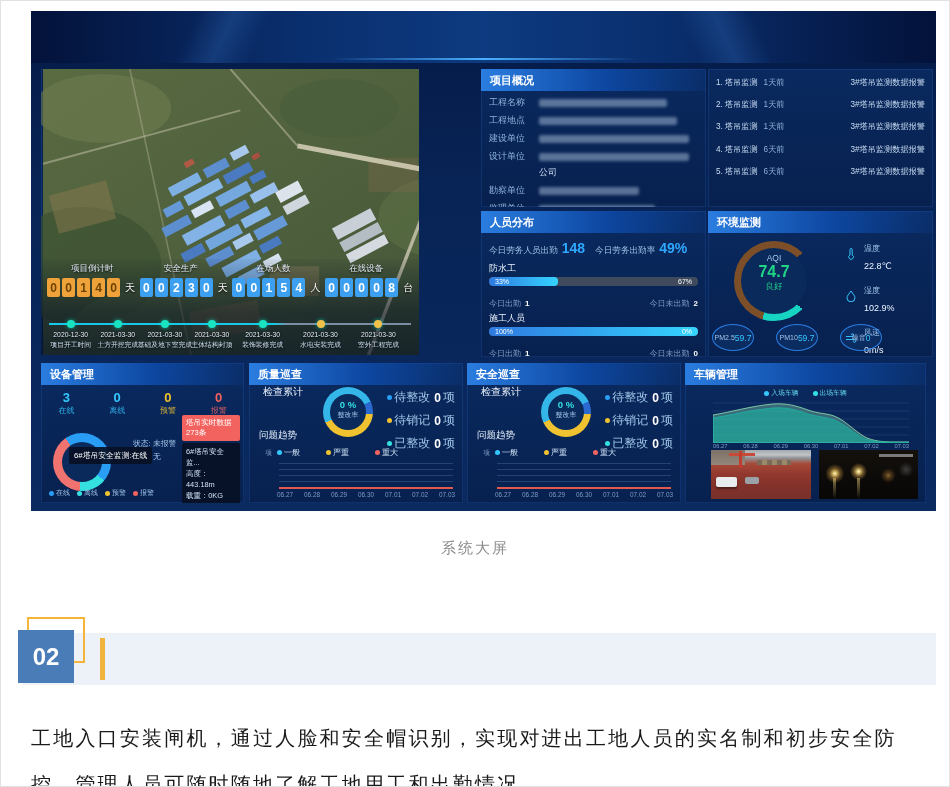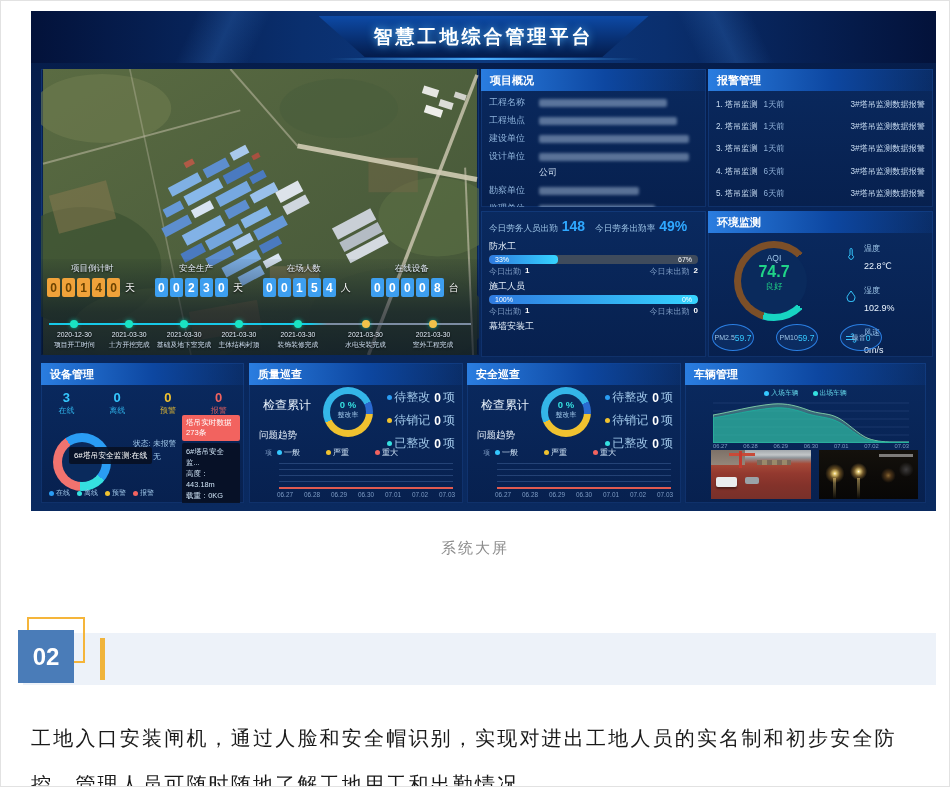--- a/index.html
+++ b/index.html
@@ -22,21 +22,21 @@
   .banner-title{color:#fff;font-size:19px;font-weight:bold;letter-spacing:3px;text-shadow:0 0 8px rgba(90,190,255,.9);}
   .banner-line{position:absolute;left:50%;top:47px;transform:translateX(-50%);width:310px;height:2px;
         background:linear-gradient(90deg,transparent,#4ab0ff,transparent);}
 
   .panel{position:absolute;background:linear-gradient(180deg,rgba(10,42,96,.95),rgba(7,32,78,.95));box-shadow:0 0 0 1px rgba(40,100,190,.25) inset;}
   .panel-h{height:22px;line-height:22px;padding-left:9px;font-size:11px;font-weight:bold;color:#fff;
         background:linear-gradient(90deg,#2a7de0 0%,#0d47a1 55%,rgba(13,71,161,.15) 100%);}
   .panel-b{position:relative;height:calc(100% - 22px);overflow:hidden;}
 
   
-  .map{position:absolute;left:10px;top:58px;width:438px;height:286px;overflow:hidden;box-shadow:0 0 0 1px rgba(40,100,190,.3) inset;}
+  .map{position:absolute;left:10px;top:58px;width:378px;height:286px;overflow:hidden;box-shadow:0 0 0 1px rgba(40,100,190,.3) inset;}
   .map svg{display:block;}
   .map-overlay{position:absolute;left:0;right:0;bottom:0;height:96px;
         background:linear-gradient(180deg,rgba(3,14,34,.05),rgba(3,14,34,.55) 55%,rgba(3,14,34,.7));}
   .counters{position:absolute;left:0;right:0;top:4px;display:flex;justify-content:space-between;padding:0 6px;}
   .counter{width:24%;}
   .c-label{font-size:8.5px;color:#e6eefa;margin:0 0 3px 24px;text-shadow:0 1px 2px #000;}
   .c-row{display:flex;align-items:center;}
   .c-digits{display:flex;}
   .digit{width:13px;height:19px;margin-right:2px;border-radius:2px;display:inline-flex;align-items:center;justify-content:center;
         font-size:12px;font-weight:bold;}
@@ -71,21 +71,21 @@
   .p-personnel{left:450px;top:200px;width:225px;height:146px;}
   .pstats{display:flex;align-items:baseline;padding:7px 8px 2px 8px;}
   .pstat-l{font-size:8.6px;color:#9fc6e8;}
   .pstat-v{font-size:14px;font-weight:bold;color:#2fa8ff;margin:0 10px 0 4px;}
   .pgroup{padding:1px 8px 0 8px;}
   .pg-name{font-size:9px;color:#e8f2fc;margin:2px 0;}
   .pg-bar{position:relative;height:9px;border-radius:4px;background:#3f4b5c;overflow:hidden;}
   .pg-fill{height:100%;border-radius:4px;background:linear-gradient(90deg,#2f7ae0,#35d4ff);}
   .pg-l{position:absolute;left:6px;top:0;font-size:7px;color:#fff;line-height:9px;}
   .pg-r{position:absolute;right:6px;top:0;font-size:7px;color:#fff;line-height:9px;}
-  .pg-row{display:flex;margin-top:2px;font-size:8px;}
+  .pg-row{display:flex;align-items:center;margin-top:12px;font-size:8px;}
   .pg-lab{color:#7e9cc4;}
   .pg-val{color:#fff;font-weight:bold;margin-left:4px;}
   .pg-ab{margin-left:auto;}
   .ppartial{padding:1px 8px;}
 
   
   .p-env{left:677px;top:200px;width:225px;height:146px;}
   .gauge{position:absolute;left:26px;top:8px;width:80px;height:80px;border-radius:50%;
         background:conic-gradient(from 135deg,#17d4c2 0deg 62deg,#7c4f28 62deg 270deg,transparent 270deg 360deg);}
   .gauge:after{content:"";position:absolute;left:7px;top:7px;width:66px;height:66px;border-radius:50%;background:#0a2a5c;}
@@ -120,21 +120,21 @@
         font-size:7.6px;color:#fff;line-height:10px;}
   .einfo{position:absolute;left:141px;top:58px;width:58px;padding:3px 4px;background:rgba(8,16,36,.92);border-radius:2px;
         font-size:7.4px;color:#cfe3f5;line-height:11px;}
   .elegend{position:absolute;left:8px;bottom:5px;display:flex;gap:7px;}
   .lg{display:flex;align-items:center;font-size:7px;color:#9fc6e8;}
   .dot{width:5px;height:5px;border-radius:50%;margin-right:2px;display:inline-block;flex:none;}
 
   
   .p-quality{left:218px;top:352px;width:214px;height:140px;}
   .p-safety{left:436px;top:352px;width:214px;height:140px;}
-  .q-total{position:absolute;left:14px;top:12px;font-size:12px;color:#e8f2fc;}
+  .q-total{position:absolute;left:14px;top:0;font-size:10px;color:#e8f2fc;}
   .q-trend{position:absolute;left:10px;top:44px;font-size:9.5px;color:#e8f2fc;}
   .qdonut{position:absolute;left:74px;top:2px;width:50px;height:50px;border-radius:50%;
         background:conic-gradient(from 95deg,#f0c22f 0deg 150deg,#34b6e8 150deg 330deg,#2a6ad0 330deg 360deg);}
   .qdonut:after{content:"";position:absolute;left:7px;top:7px;width:36px;height:36px;border-radius:50%;background:#0a2a5c;}
   .qd-txt{position:absolute;left:74px;top:14px;width:50px;text-align:center;z-index:2;}
   .qd-val{font-size:9.5px;font-weight:bold;color:#35e0e0;}
   .qd-lab{font-size:7px;color:#9fc6e8;}
   .q-legend{position:absolute;right:8px;top:4px;}
   .ql-row{display:flex;align-items:center;margin-bottom:6px;font-size:12px;color:#9fc6e8;}
   .ql-val{color:#fff;margin:0 2px 0 4px;}
@@ -183,23 +183,20 @@
   .sec-title{position:absolute;left:120px;top:641px;font-size:23px;font-weight:bold;color:#3f74ae;letter-spacing:1px;}
   .para{position:absolute;left:30px;top:694px;width:902px;font-size:20px;line-height:46px;color:#1a1a1a;letter-spacing:2.2px;}
 </style>
 </head>
 <body>
 
 <div class="page">
 
   <div class="dash">
     <div class="banner">
-      <div class="banner-shape">
-        <span class="banner-title">智慧工地综合管理平台</span>
-      </div>
       <div class="banner-line"></div>
     </div>
 
     <div class="map">
       <svg width="438" height="286" viewBox="0 0 440 290">
         <defs>
           <linearGradient id="gbg" x1="0" y1="0" x2="1" y2="1">
             <stop offset="0" stop-color="#5a6b42"></stop>
               <stop offset="1" stop-color="#435538"></stop>
           </linearGradient>
@@ -404,21 +401,20 @@
 
           <div class="fld">
             <span class="fld-label">监理单位</span>
             <span class="fld-blur" style="width: 116px;"></span>
 
           </div>
         </div>
     </div>
 
     <div class="panel p-alarms">
-      <div class="panel-h">报警管理</div>
       <div class="panel-b">
         <div class="alarm-list">
 
             <div class="alarm-row">
               <span class="a-no">1.</span>
               <span class="a-type">塔吊监测</span>
               <span class="a-time">1天前</span>
               <span class="a-desc">3#塔吊监测数据报警</span>
             </div>
 
@@ -447,20 +443,21 @@
               <span class="a-no">5.</span>
               <span class="a-type">塔吊监测</span>
               <span class="a-time">6天前</span>
               <span class="a-desc">3#塔吊监测数据报警</span>
             </div>
           </div>
       </div>
     </div>
 
     <div class="panel p-personnel">
+      <div class="panel-h">人员分布</div>
       <div class="panel-b">
         <div class="pstats">
           <span class="pstat-l">今日劳务人员出勤</span>
           <span class="pstat-v">148</span>
           <span class="pstat-l">今日劳务出勤率</span>
           <span class="pstat-v">49%</span>
         </div>
         <div>
 
             <div class="pgroup">

